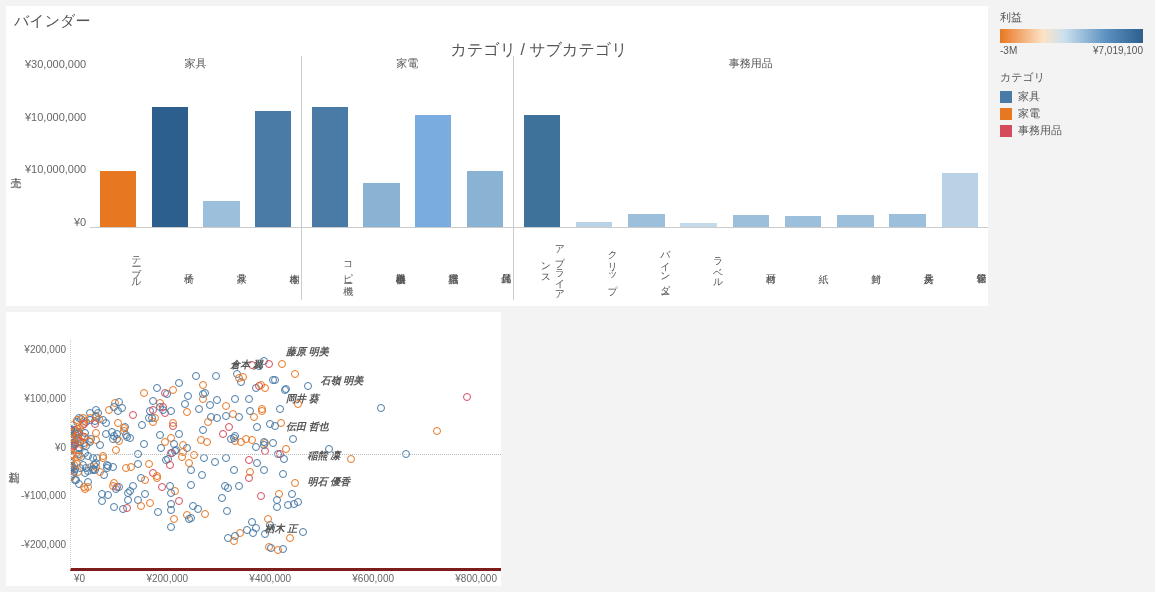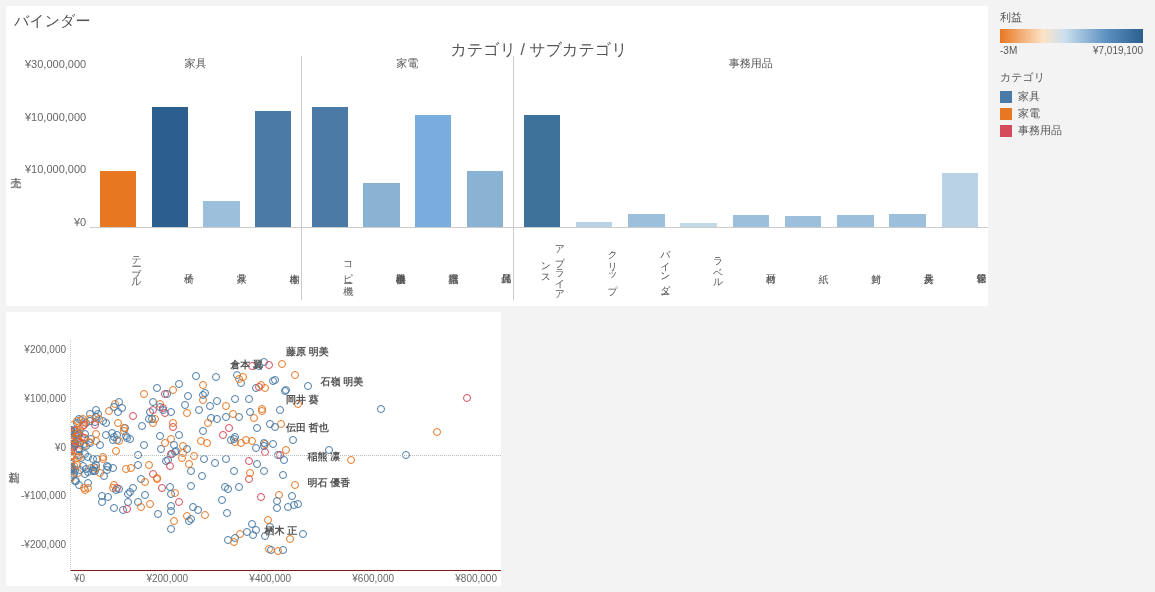--- a/index.html
+++ b/index.html
@@ -171,21 +171,21 @@
   .sc-yaxis {
     display: flex;
     flex-direction: column;
     justify-content: space-between;
     align-items: flex-end;
     padding: 4px 4px 36px 0;
     font-size: 10px;
     color: #666;
   }
   .sc-plot-wrap { flex: 1; display:flex; flex-direction:column; }
-  .sc-plot { flex:1; position:relative; border-left:1px dotted #ccc; border-bottom:1px solid #7f1d1d; overflow:hidden;}
+  .sc-plot { flex:1; position:relative; border-left:1px dotted #ccc; border-bottom:3px solid #7f1d1d; overflow:hidden;font-style:italic;}
   .dot { position:absolute; width:8px; height:8px; border-radius:50%; border:1.5px solid; background:transparent; transform:translate(-50%,-50%);}
   .dot.blue { border-color:#4a7ba6; }
   .dot.orange { border-color:#e87722; }
   .dot.red { border-color:#d64b5b; }
   .sc-label {
     position:absolute;
     font-size:10px;
     color:#555;
     white-space:nowrap;
     font-weight:bold;

